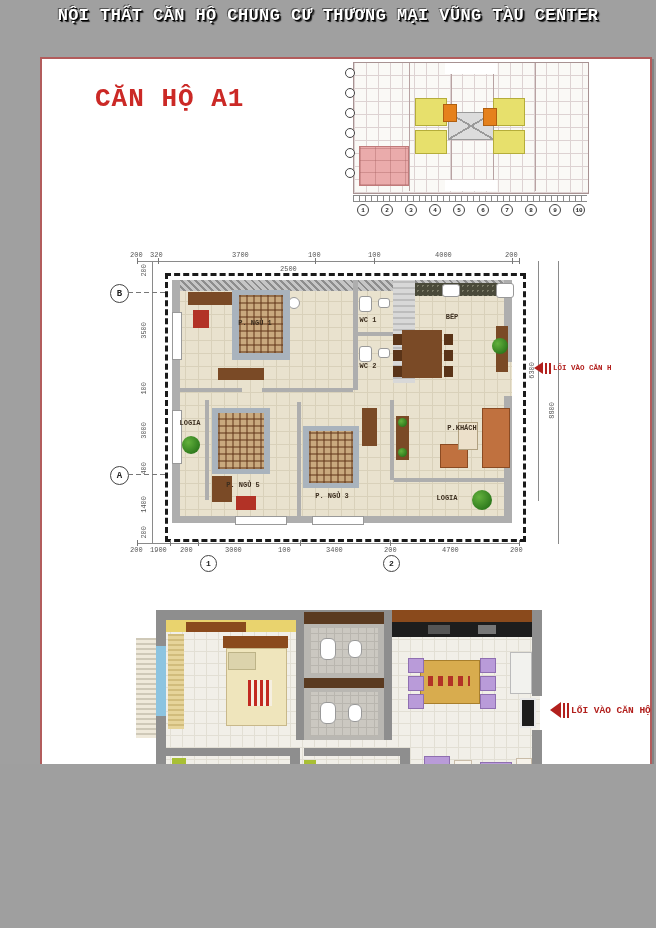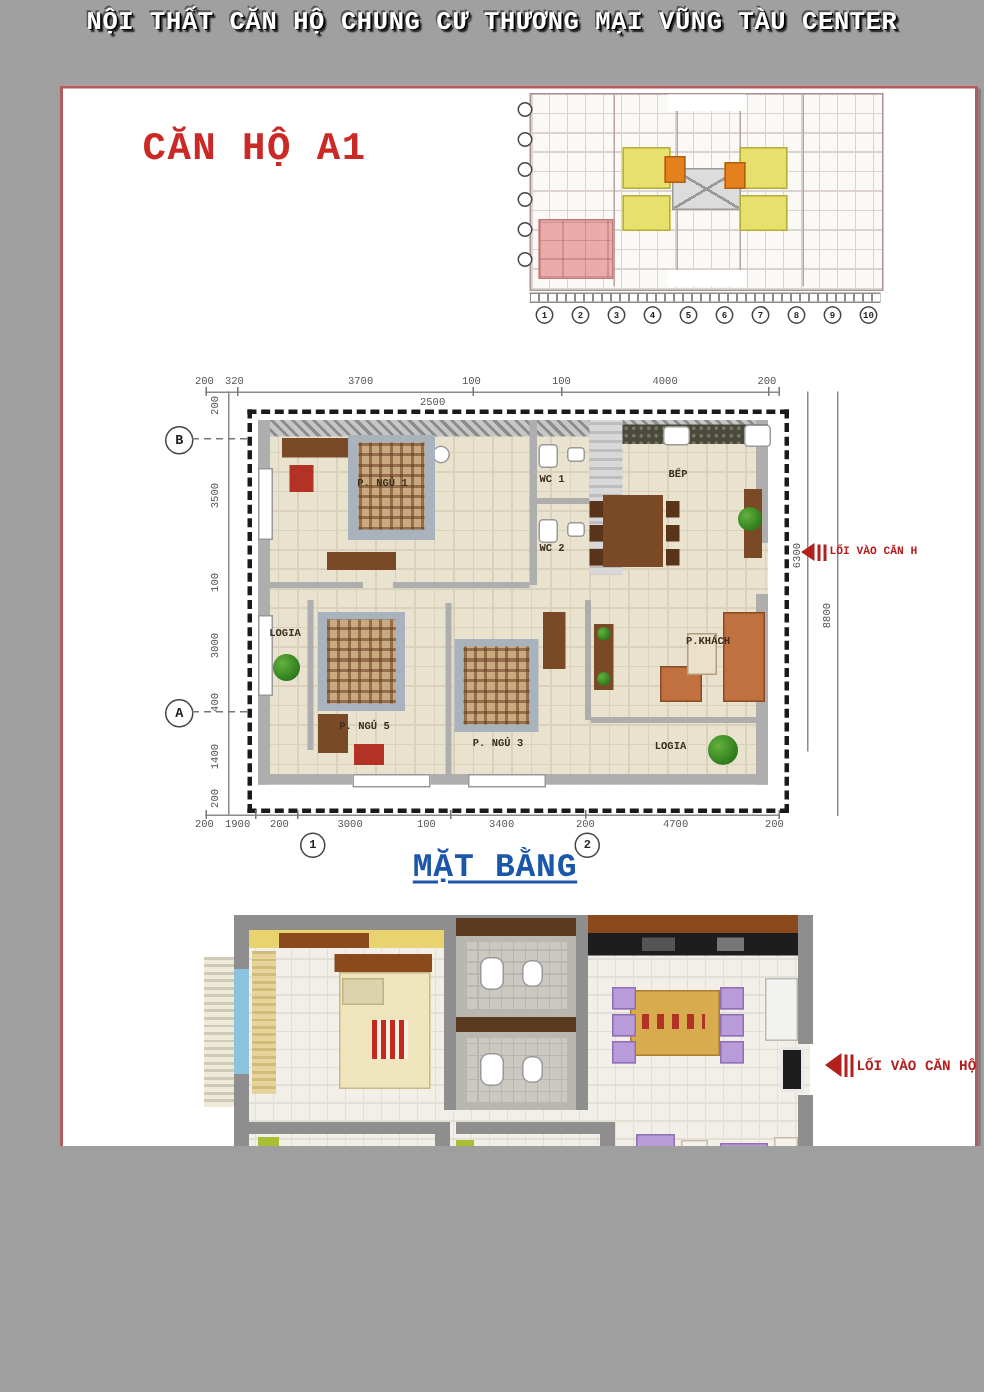--- a/index.html
+++ b/index.html
@@ -213,21 +213,21 @@
     <div class="abs plant" style="left:82px;top:186px;width:18px;height:18px;"></div>
     <div class="abs plant" style="left:372px;top:240px;width:20px;height:20px;"></div>
 
     <div class="abs roomlbl" style="left:155px;top:73px;">P. NGỦ 1</div>
     <div class="abs roomlbl" style="left:268px;top:70px;">WC 1</div>
     <div class="abs roomlbl" style="left:268px;top:116px;">WC 2</div>
     <div class="abs roomlbl" style="left:352px;top:67px;">BẾP</div>
     <div class="abs roomlbl" style="left:90px;top:173px;">LOGIA</div>
     <div class="abs roomlbl" style="left:143px;top:235px;">P. NGỦ 5</div>
     <div class="abs roomlbl" style="left:232px;top:246px;">P. NGỦ 3</div>
-    <div class="abs roomlbl" style="left:350px;top:178px;padding-left:44px;">P.KHÁCH</div>
+    <div class="abs roomlbl" style="left:340px;top:178px;padding-left:44px;">P.KHÁCH</div>
     <div class="abs roomlbl" style="left:347px;top:248px;">LOGIA</div>
 
     <div class="abs dline" style="left:37px;top:11px;width:383px;height:1px;"></div>
     <div class="abs tick" style="left:37px;top:8px;"></div>
     <div class="abs tick" style="left:58px;top:8px;"></div>
     <div class="abs tick" style="left:215px;top:8px;"></div>
     <div class="abs tick" style="left:274px;top:8px;"></div>
     <div class="abs tick" style="left:412px;top:8px;"></div>
     <div class="abs tick" style="left:419px;top:8px;"></div>
     <div class="abs dim" style="left:30px;top:1px;">200</div>
@@ -277,21 +277,20 @@
     <div class="abs dimv" style="left:448px;top:152px;">8800</div>
   </div>
 
   <div class="abs ent" style="left:534px;top:362px;">
     <span class="ent-arrow" style="border-top-width:6px;border-bottom-width:6px;border-right-width:9px;"></span>
     <span class="ent-bar" style="height:11px;"></span>
     <span class="ent-bar" style="height:11px;"></span>
     <span class="ent-lbl" style="font-size:7.5px;">LỐI VÀO CĂN H</span>
   </div>
 
-  <div class="abs caption" style="left:100px;top:566px;width:460px;font-size:22px;">MẶT BẰNG</div>
 
   <div class="abs" style="left:128px;top:598px;width:420px;height:288px;">
     <div class="abs floor3" style="left:30px;top:20px;width:382px;height:250px;"></div>
 
     <div class="abs wall3" style="left:28px;top:12px;width:386px;height:10px;"></div>
     <div class="abs wall3" style="left:28px;top:12px;width:10px;height:250px;"></div>
     <div class="abs wall3" style="left:404px;top:12px;width:10px;height:86px;"></div>
     <div class="abs wall3" style="left:404px;top:132px;width:10px;height:140px;"></div>
     <div class="abs wall3" style="left:36px;top:262px;width:378px;height:10px;"></div>
 

